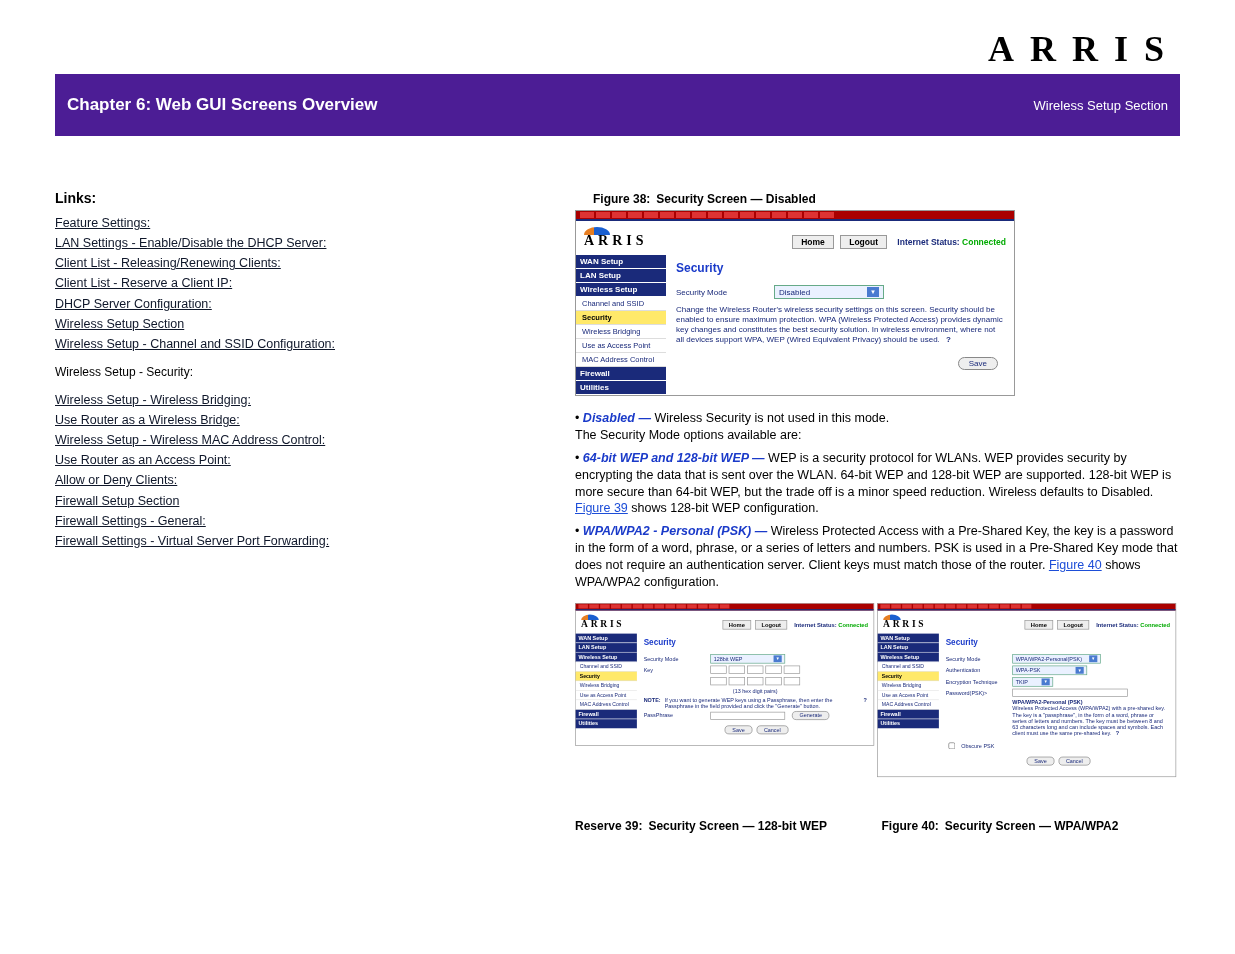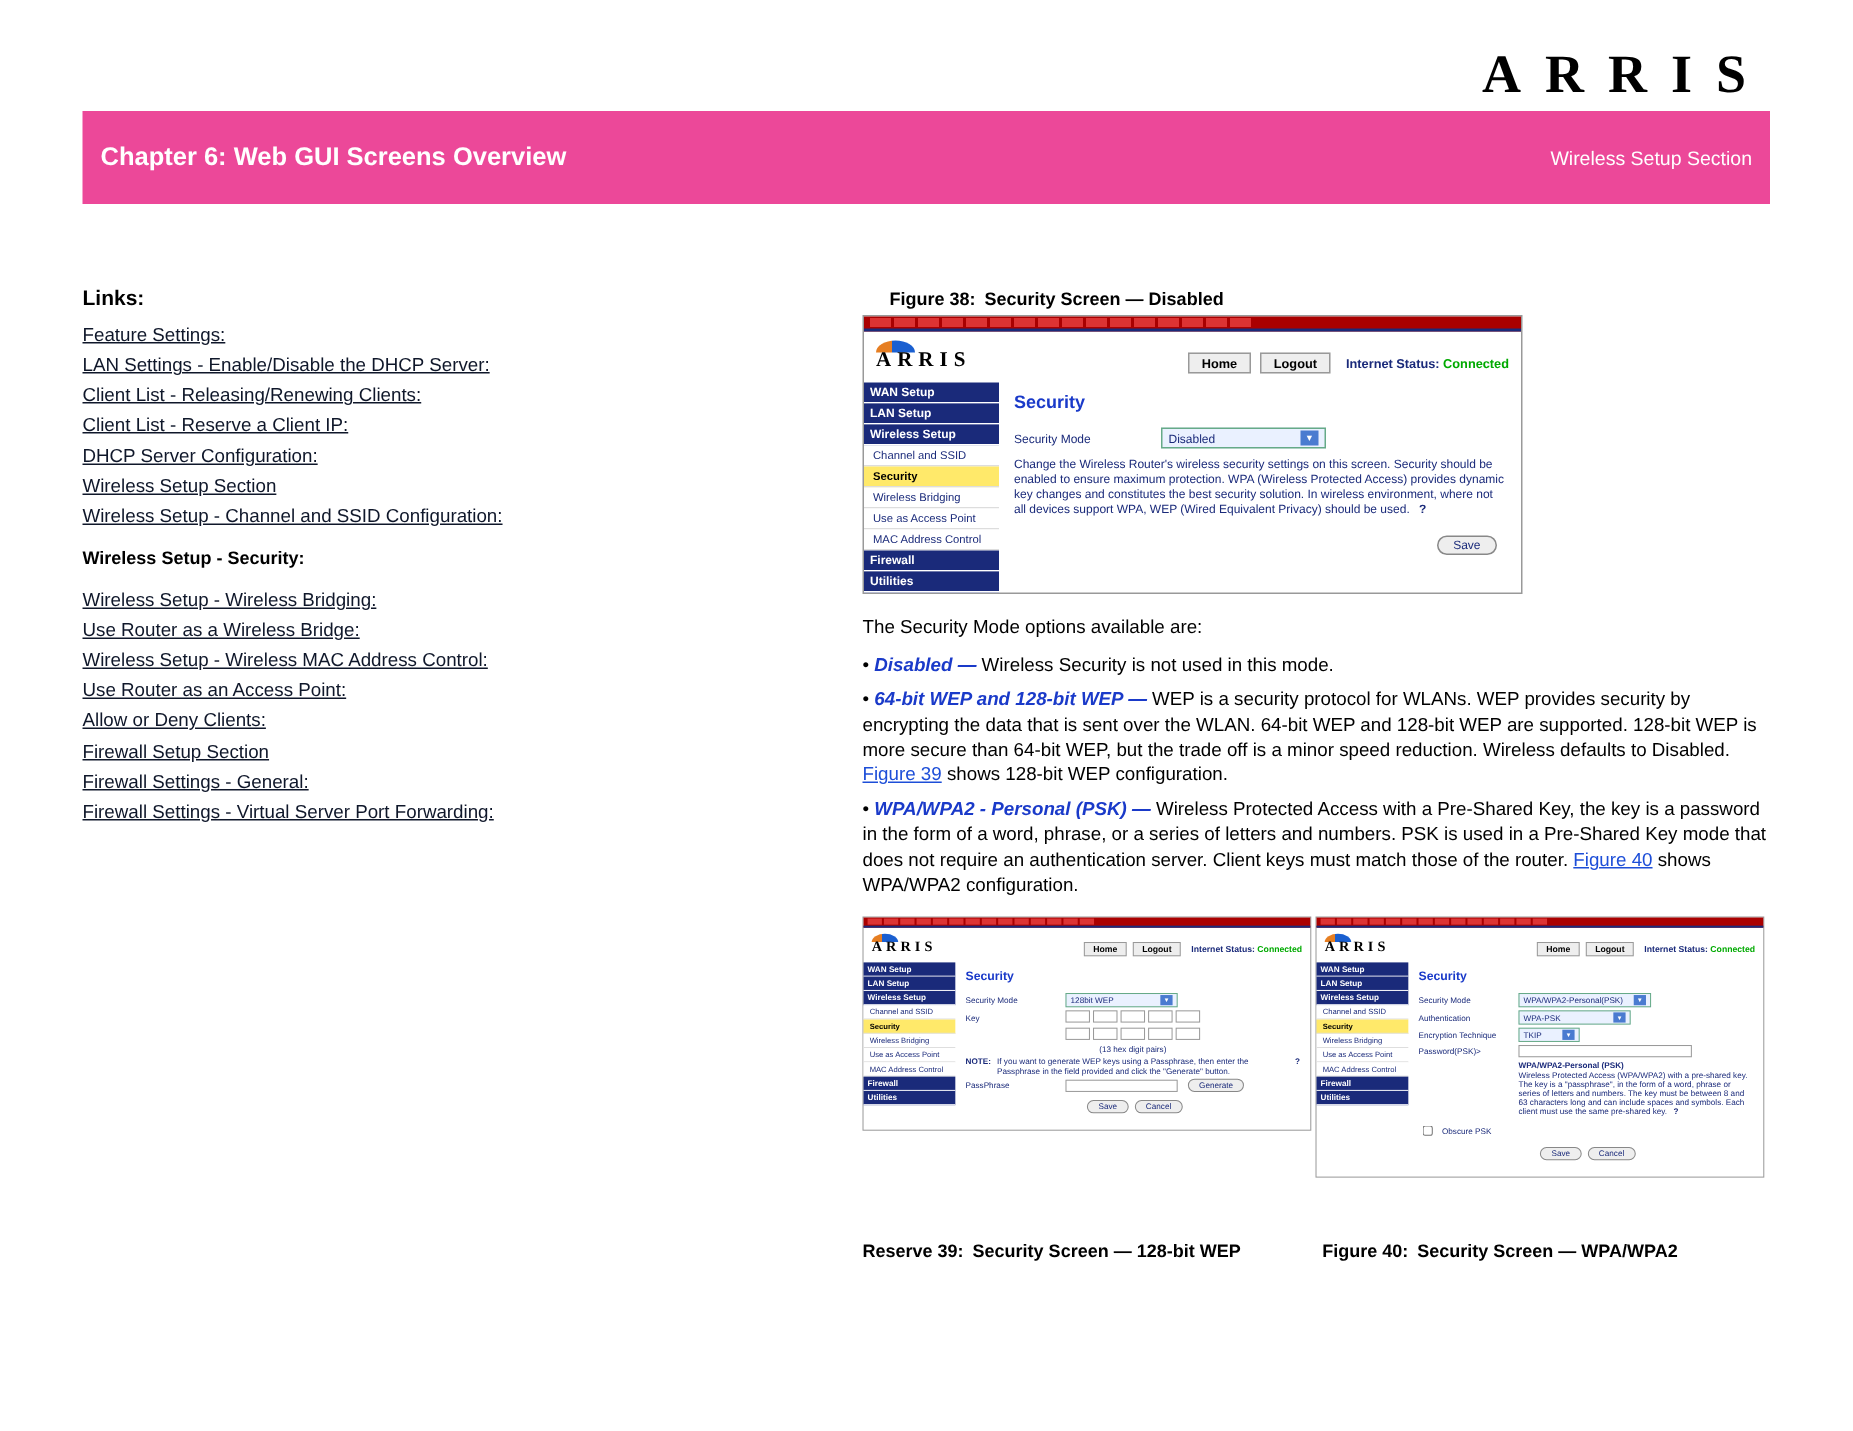--- a/index.html
+++ b/index.html
@@ -15,21 +15,21 @@
   .brand {
     text-align: right;
     font-family: 'Times New Roman', serif;
     font-size: 36px;
     letter-spacing: 16px;
     font-weight: bold;
     color: #000;
     margin: 8px 0 4px 0;
   }
   .blackbar {
-    background: #ec4899;
+    background: #4c1d95;
     color: #fff;
     height: 62px;
     display: flex;
     align-items: center;
     justify-content: space-between;
     padding: 0 12px 0 12px;
   }
   .blackbar .chapter {
     font-size: 17px;
     font-weight: bold;
@@ -169,21 +169,21 @@
 
     <div class="toc">
       <h3>Links:</h3>
       <div class="row l1"><a>Feature Settings:</a></div>
       <div class="row l1"><a>LAN Settings - Enable/Disable the DHCP Server:</a></div>
       <div class="row l1"><a>Client List - Releasing/Renewing Clients:</a></div>
       <div class="row l1"><a>Client List - Reserve a Client IP:</a></div>
       <div class="row l1"><a>DHCP Server Configuration:</a></div>
       <div class="row l1"><a>Wireless Setup Section</a></div>
       <div class="row l1"><a>Wireless Setup - Channel and SSID Configuration:</a></div>
-      <div class="row l1" style="font-weight:bold; margin:12px 0;">
+      <div class="row l1" style="font-weight:normal; margin:12px 0;">
         <span style="color:#000; text-decoration:none;">Wireless Setup - Security:</span>
       </div>
       <div class="row l1"><a>Wireless Setup - Wireless Bridging:</a></div>
       <div class="row l2"><a>Use Router as a Wireless Bridge:</a></div>
       <div class="row l1"><a>Wireless Setup - Wireless MAC Address Control:</a></div>
       <div class="row l2"><a>Use Router as an Access Point:</a></div>
       <div class="row l2"><a>Allow or Deny Clients:</a></div>
       <div class="row l1"><a>Firewall Setup Section</a></div>
       <div class="row l1"><a>Firewall Settings - General:</a></div>
       <div class="row l1"><a>Firewall Settings - Virtual Server Port Forwarding:</a></div>
@@ -251,24 +251,24 @@
             <div class="rs-desc">
               <span>Change the Wireless Router's wireless security settings on this screen. Security should be enabled to ensure maximum protection. WPA (Wireless Protected Access) provides dynamic key changes and constitutes the best security solution. In wireless environment, where not all devices support WPA, WEP (Wired Equivalent Privacy) should be used.</span>
               <span class="rs-help">?</span>
             </div>
             <div class="rs-save"><span class="rs-btn">Save</span></div>
           </div>
         </div>
       </div>
 
       <div class="desc-body">
-        <div>The Security Mode options available are:</div>
         <div style="margin-top:8px;">•
           <span class="blue">Disabled — </span><span>Wireless Security is not used in this mode.</span>
         </div>
+        <div>The Security Mode options available are:</div>
         <div style="margin-top:6px;">•
           <span class="blue">64-bit WEP and 128-bit WEP — </span><span>WEP is a security protocol for WLANs. WEP provides security by encrypting the data that is sent over the WLAN. 64-bit WEP and 128-bit WEP are supported. 128-bit WEP is more secure than 64-bit WEP, but the trade off is a minor speed reduction. Wireless defaults to Disabled. </span><a>Figure 39</a><span> shows 128-bit WEP configuration.</span>
         </div>
         <div style="margin-top:6px;">•
           <span class="blue">WPA/WPA2 - Personal (PSK) — </span><span>Wireless Protected Access with a Pre-Shared Key, the key is a password in the form of a word, phrase, or a series of letters and numbers. PSK is used in a Pre-Shared Key mode that does not require an authentication server. Client keys must match those of the router. </span><a>Figure 40</a><span> shows WPA/WPA2 configuration.</span>
         </div>
       </div>
 
       <div class="two-shots">
 

